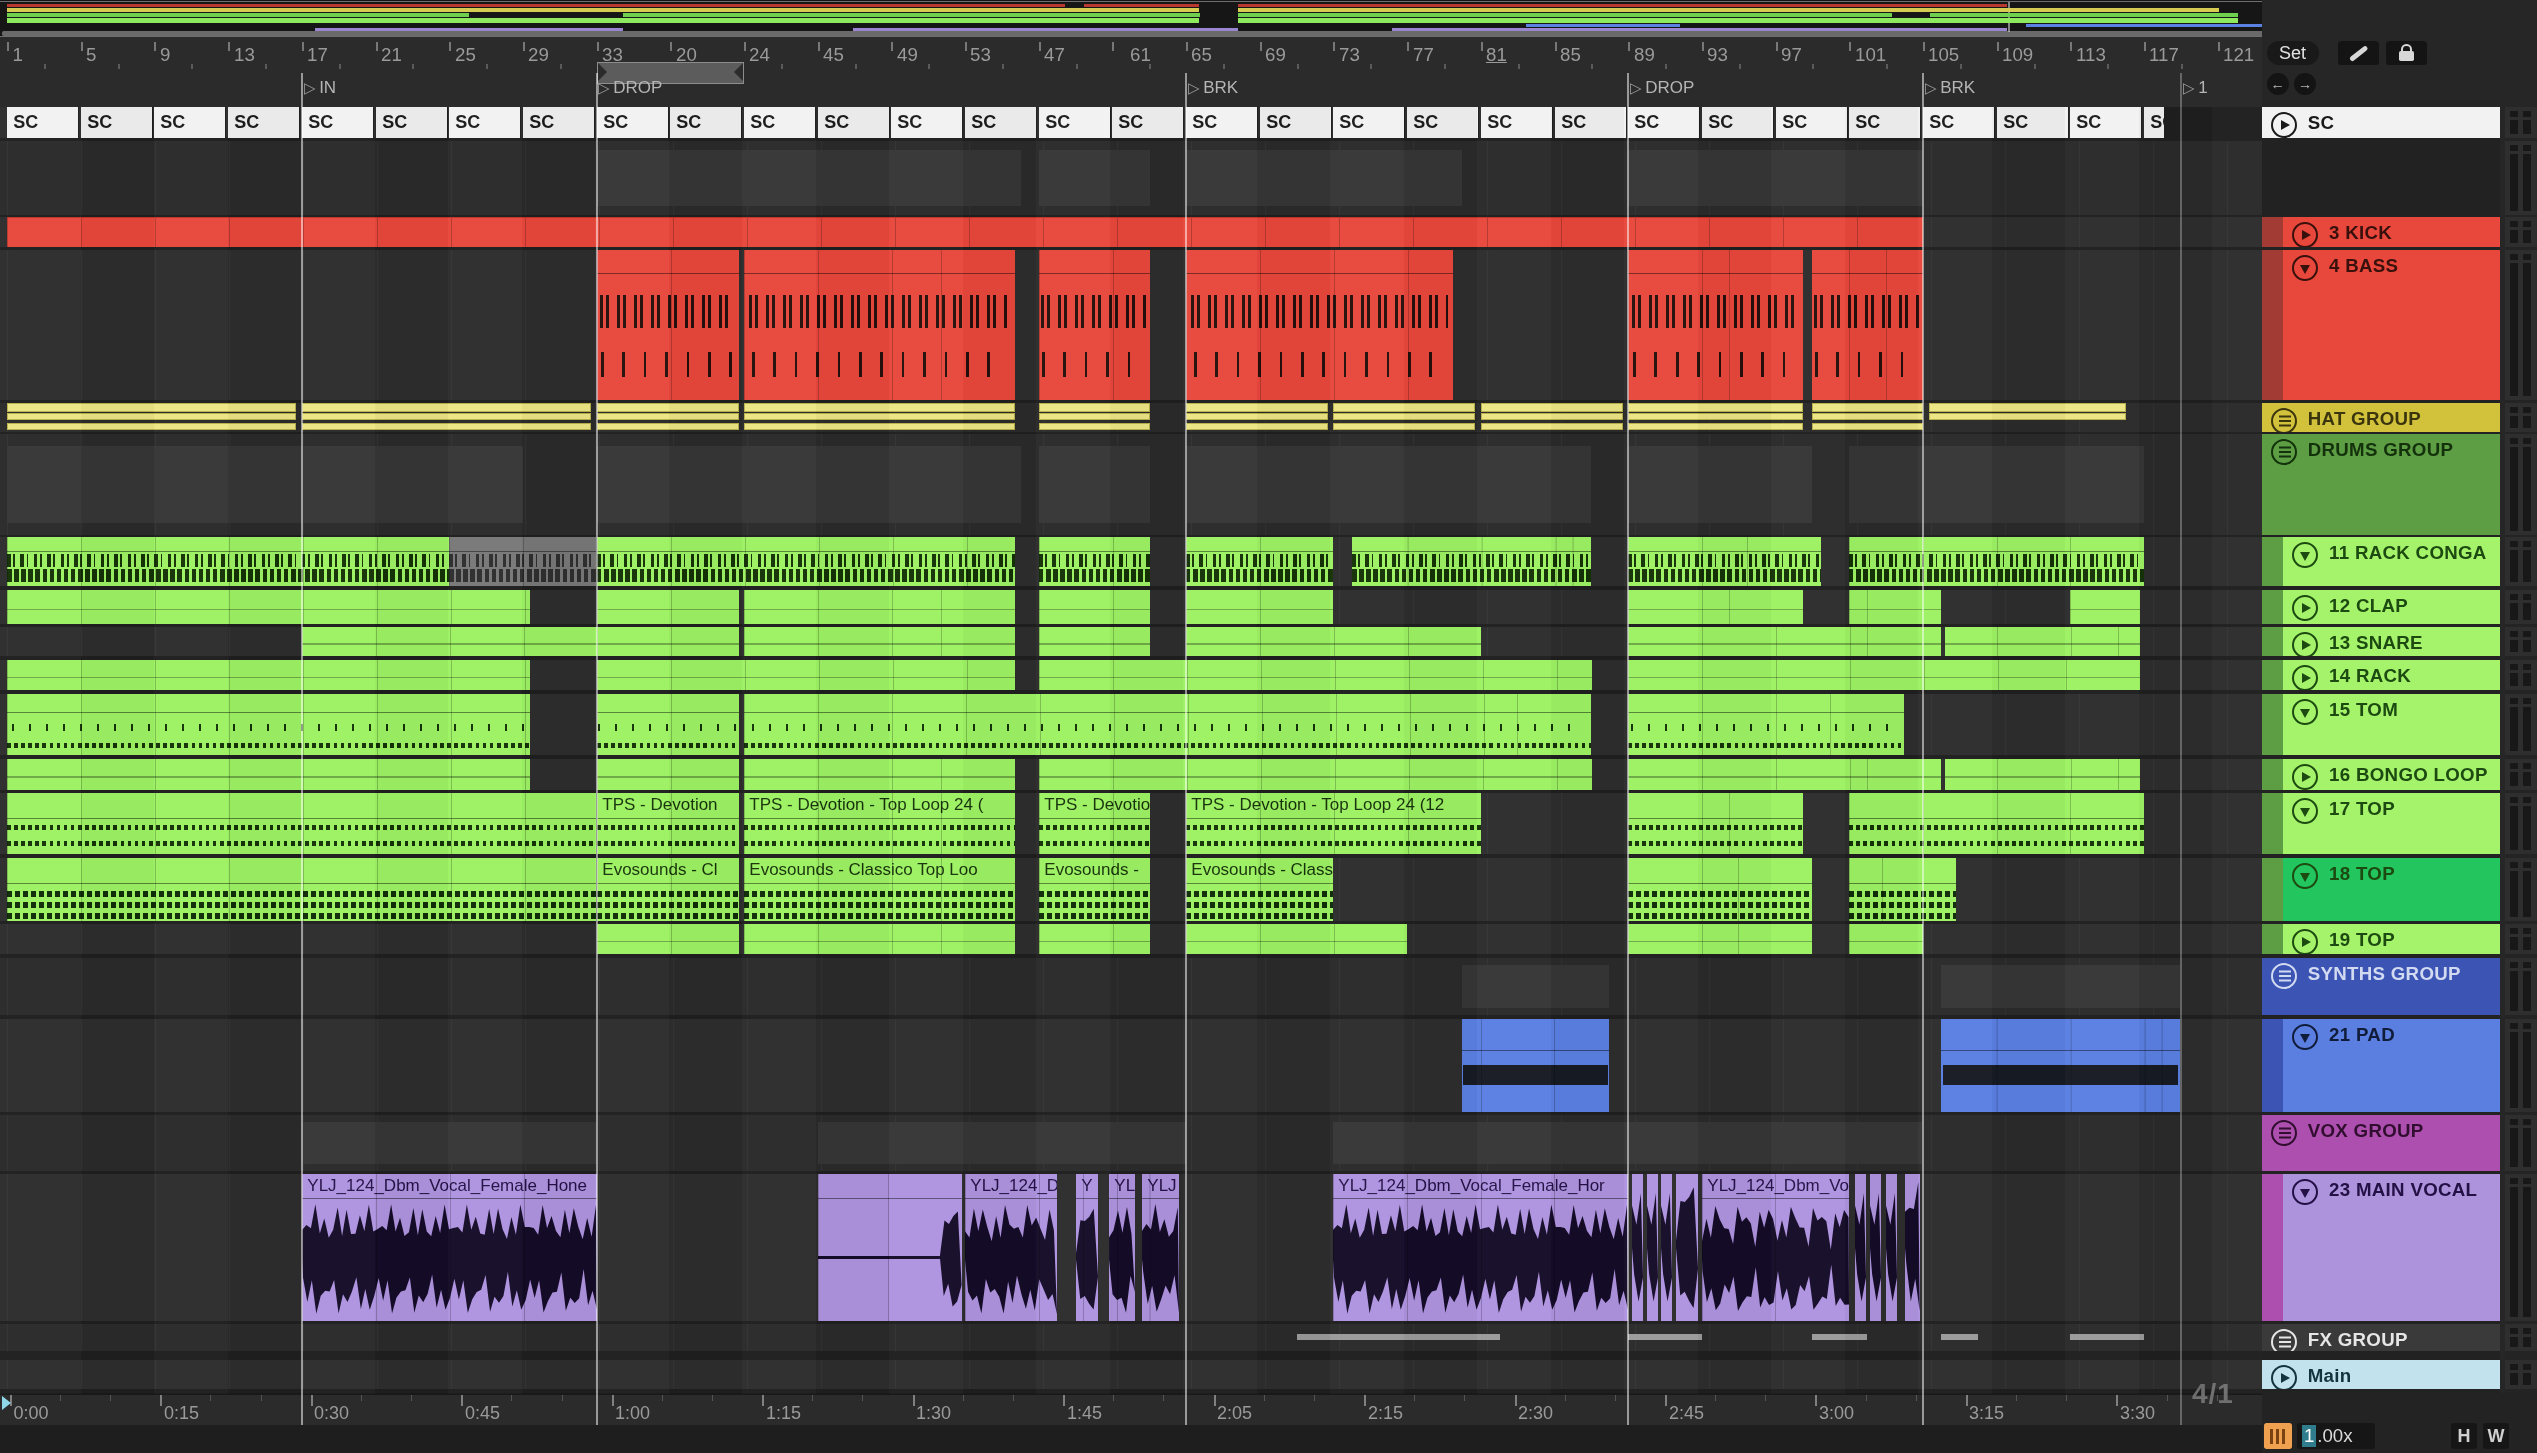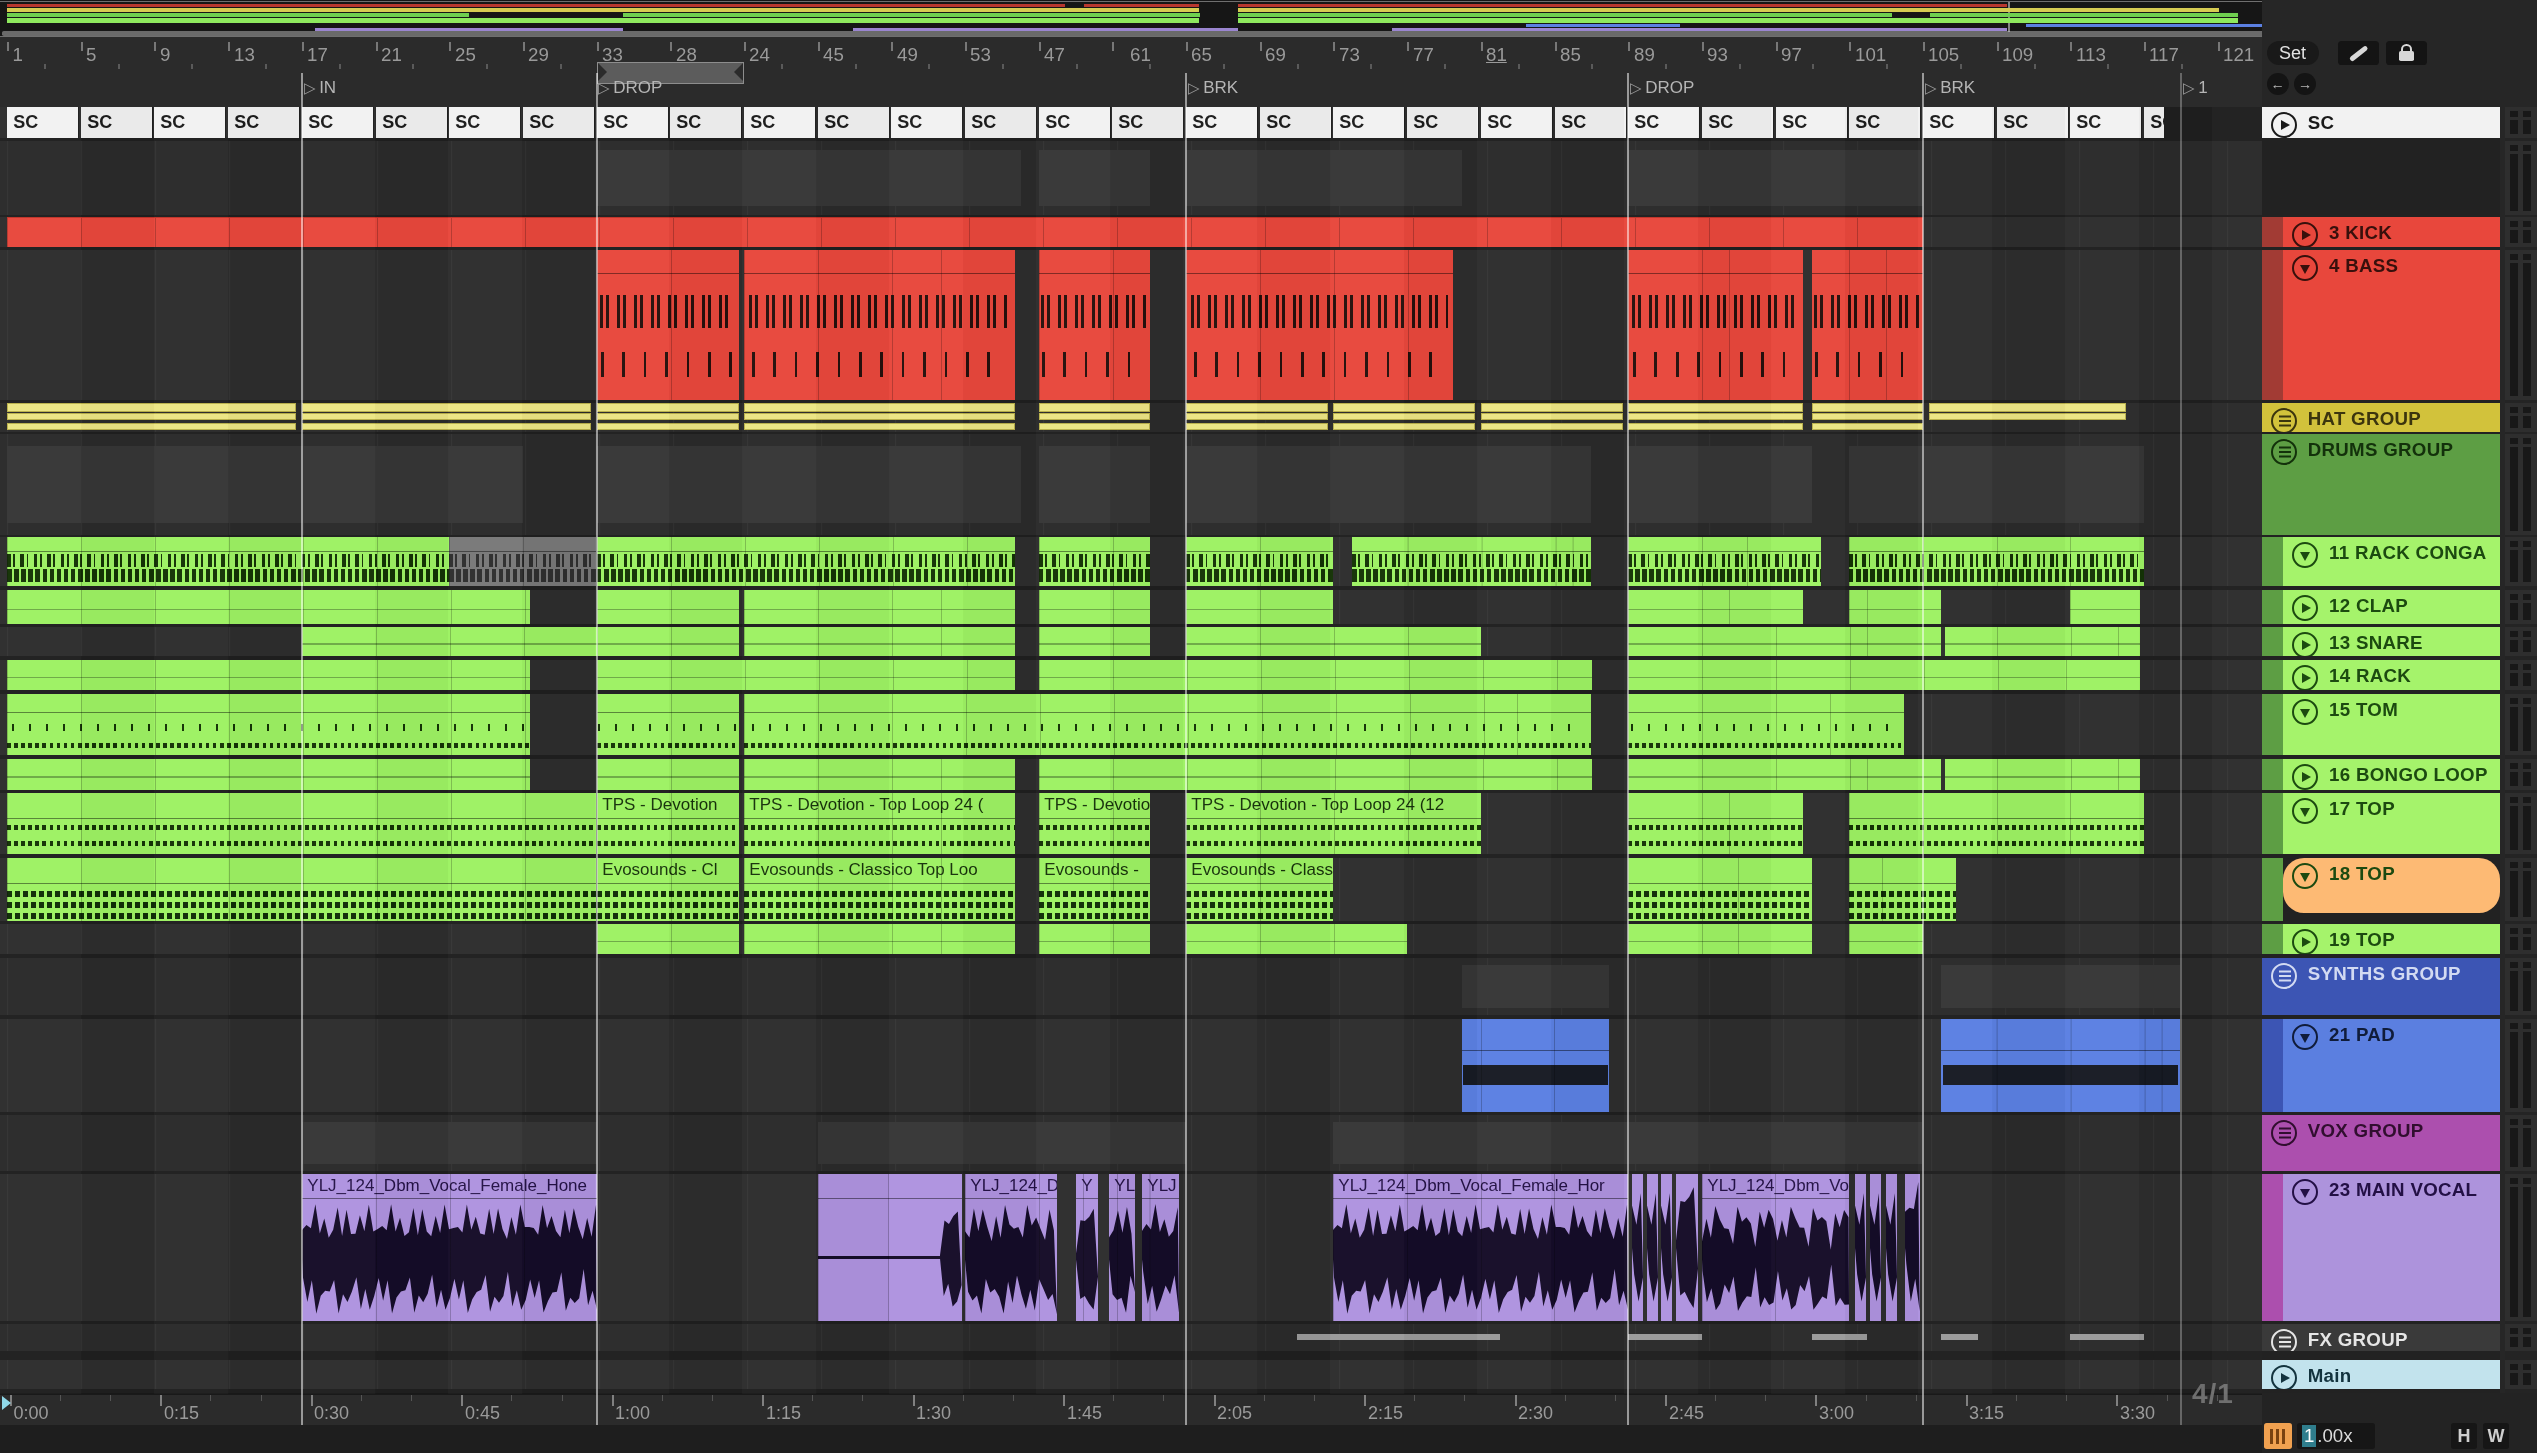--- a/index.html
+++ b/index.html
@@ -145,21 +145,21 @@
       <div class="bartick" style="left: 449px;"></div>
       <div class="barnum" style="left: 455px;">25</div>
       <div class="barminor" style="left: 486px;"></div>
       <div class="bartick" style="left: 523px;"></div>
       <div class="barnum" style="left: 528px;">29</div>
       <div class="barminor" style="left: 560px;"></div>
       <div class="bartick" style="left: 597px;"></div>
       <div class="barnum" style="left: 602px;">33</div>
       <div class="barminor" style="left: 633px;"></div>
       <div class="bartick" style="left: 670px;"></div>
-      <div class="barnum" style="left: 676px;">28</div>
+      <div class="barnum" style="left: 676px;">20</div>
       <div class="barminor" style="left: 707px;"></div>
       <div class="bartick" style="left: 744px;"></div>
       <div class="barnum" style="left: 749px;">24</div>
       <div class="barminor" style="left: 781px;"></div>
       <div class="bartick" style="left: 818px;"></div>
       <div class="barnum" style="left: 823px;">45</div>
       <div class="barminor" style="left: 855px;"></div>
       <div class="bartick" style="left: 891px;"></div>
       <div class="barnum" style="left: 897px;">49</div>
       <div class="barminor" style="left: 928px;"></div>
@@ -937,21 +937,21 @@
       <div class="hdr" style="top: 652px; height: 31px; left: 21.4px; right: 0px; background: rgb(165, 243, 107); color: rgb(28, 74, 16);">
         <div class="ic ic-play"></div>
         <div class="nm">16 BONGO LOOP</div>
       </div>
       <div class="spine" style="top: 686px; height: 61px; background: rgb(93, 158, 68);"></div>
       <div class="hdr" style="top: 686px; height: 61px; left: 21.4px; right: 0px; background: rgb(165, 243, 107); color: rgb(28, 74, 16);">
         <div class="ic ic-fold"></div>
         <div class="nm">17 TOP</div>
       </div>
       <div class="spine" style="top: 751px; height: 63px; background: rgb(93, 158, 68);"></div>
-      <div class="hdr" style="top: 751px; height: 55px; left: 21.4px; right: 0px; background: #fdba74; color: rgb(28, 74, 16); border-radius: 21px;">
+      <div class="hdr" style="top: 751px; height: 63px; left: 21.4px; right: 0px; background: #22c55e; color: rgb(28, 74, 16);">
         <div class="ic ic-fold"></div>
         <div class="nm">18 TOP</div>
       </div>
       <div class="spine" style="top: 817px; height: 30px; background: rgb(93, 158, 68);"></div>
       <div class="hdr" style="top: 817px; height: 30px; left: 21.4px; right: 0px; background: rgb(165, 243, 107); color: rgb(28, 74, 16);">
         <div class="ic ic-play"></div>
         <div class="nm">19 TOP</div>
       </div>
       <div class="hdr" style="top: 851px; height: 57px; left: 0px; right: 0px; background: rgb(60, 85, 180); color: rgb(210, 218, 242);">
         <div class="ic ic-group"></div>

